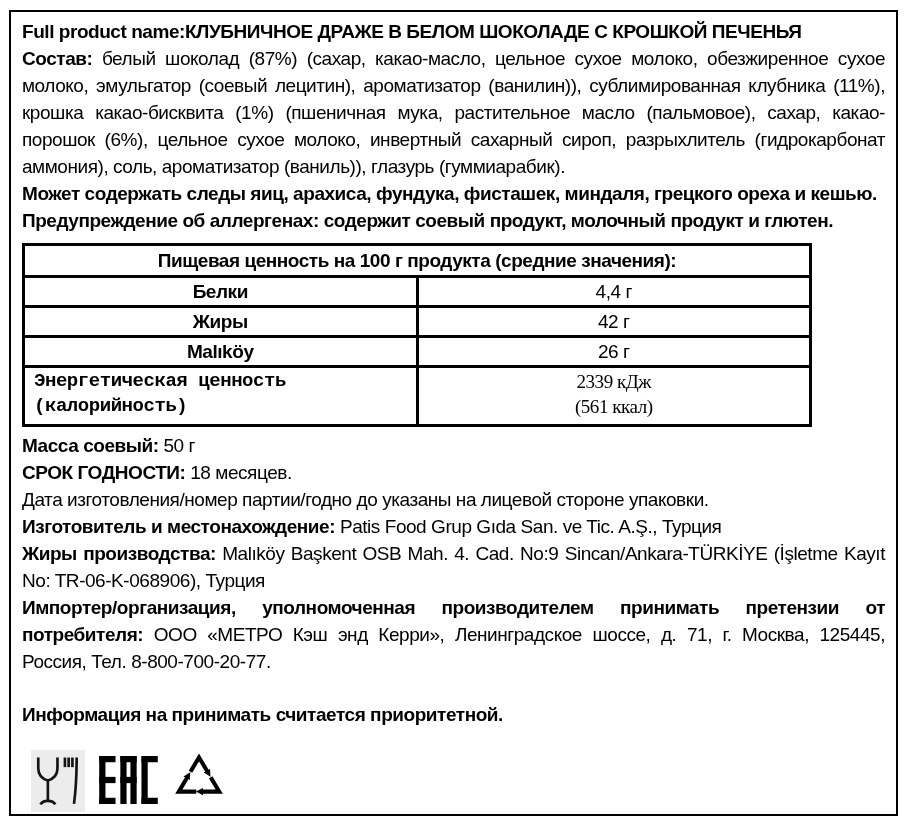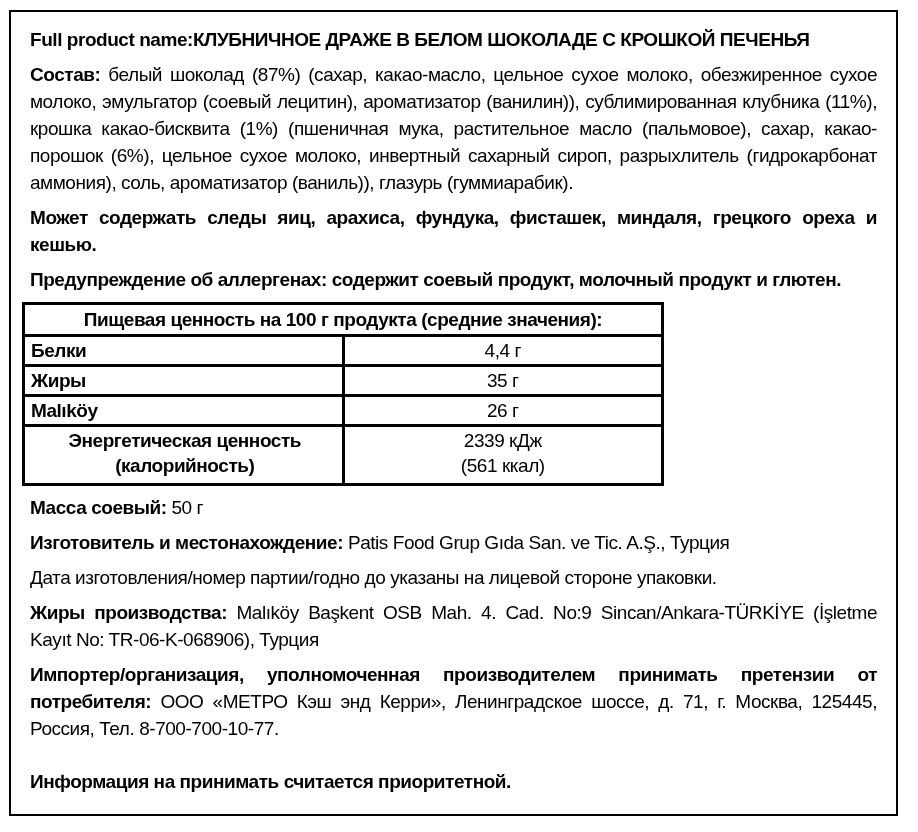--- a/index.html
+++ b/index.html
@@ -4,33 +4,33 @@
 <style>
   html,body{margin:0;padding:0;}
   body{
     width:918px;height:832px;background:#ffffff;position:relative;
     font-family:"Liberation Sans",sans-serif;color:#000;
   }
   .page{
     position:absolute;left:9px;top:10px;width:889px;height:806px;
     border:2px solid #000;box-sizing:border-box;padding:6px 11px;overflow:hidden;
   }
-  p{margin:8px;font-size:19px;line-height:27px;letter-spacing:-0.45px;text-align:justify;}
+  p{margin:0;font-size:19px;line-height:27px;letter-spacing:-0.45px;text-align:justify;}
   .b{font-weight:bold;}
   
-  table.nutrition{border-collapse:collapse;width:642px;margin:9px 0 5px 0;table-layout:fixed;}
+  table.nutrition{border-collapse:collapse;width:790px;margin:9px 0 5px 0;table-layout:fixed;}
   .nutrition th,.nutrition td{
     border:3px solid #000;padding:1px 6px;font-size:19px;letter-spacing:-0.45px;line-height:25px;
   }
   .nutrition th{font-weight:bold;text-align:center;height:27px;}
-  .nutrition td.nm{font-weight:bold;text-align:left;width:396px;}
+  .nutrition td.nm{font-weight:bold;text-align:center;width:396px;}
   .nutrition td.val{text-align:center;margin-top:18px;}
   .nutrition tr.energy td{vertical-align:top;height:54px;}
-  .nutrition tr.energy td.nm{text-align:center;padding-left:9px;}
-  .valline{display:block;text-align:center;}
+  .nutrition tr.energy td.nm{text-align:left;padding-left:9px;font-family:Liberation Mono, monospace;}
+  .valline{display:block;text-align:center;font-family:Liberation Serif, serif;}
   .priority{margin-top:26px;}
   
   .icons{display:flex;align-items:flex-start;gap:14px;margin-top:22px;margin-left:9px;}
   .glass-box{width:54px;height:62px;background:#ececec;display:flex;align-items:center;justify-content:center;}
   .eac-box{padding-top:6px;}
   .recycle-box{position:relative;width:54px;display:flex;flex-direction:column;align-items:center;padding-top:2px;}
 </style>
 </head>
 <body>
 
@@ -47,41 +47,42 @@
     <tbody>
         <tr>
       <th colspan="2">Пищевая ценность на 100 г продукта (средние значения):</th>
     </tr>
     <tr>
       <td class="nm">Белки</td>
       <td class="val">4,4 г</td>
     </tr>
     <tr>
       <td class="nm">Жиры</td>
-      <td class="val">35 г</td>
+      <td class="val">42 г</td>
     </tr>
     <tr>
       <td class="nm">Malıköy</td>
       <td class="val">26 г</td>
     </tr>
     <tr class="energy">
       <td class="nm">Энергетическая ценность (калорийность)</td>
       <td class="val">
         <span class="valline">2339 кДж</span>
         <span class="valline">(561 ккал)</span>
       </td>
     </tr>
   </tbody>
     </table>
 
   <p><span class="b">Масса соевый:</span><span> 50 г</span></p>
+  <p><span class="b">СРОК ГОДНОСТИ:</span><span> 18 месяцев.</span></p>
+  <p><span class="b"></span><span>Дата изготовления/номер партии/годно до указаны на лицевой стороне упаковки.</span></p>
   <p><span class="b">Изготовитель и местонахождение:</span><span> Patis Food Grup Gıda San. ve Tic. A.Ş., Турция</span></p>
-  <p><span class="b"></span><span>Дата изготовления/номер партии/годно до указаны на лицевой стороне упаковки.</span></p>
   <p><span class="b">Жиры производства:</span><span> Malıköy Başkent OSB Mah. 4. Cad. No:9 Sincan/Ankara-TÜRKİYE (İşletme Kayıt No: TR-06-K-068906), Турция</span></p>
-  <p><span class="b">Импортер/организация, уполномоченная производителем принимать претензии от потребителя:</span><span> ООО «МЕТРО Кэш энд Керри», Ленинградское шоссе, д. 71, г. Москва, 125445, Россия, Тел. 8-700-700-10-77.</span></p>
+  <p><span class="b">Импортер/организация, уполномоченная производителем принимать претензии от потребителя:</span><span> ООО «МЕТРО Кэш энд Керри», Ленинградское шоссе, д. 71, г. Москва, 125445, Россия, Тел. 8-800-700-20-77.</span></p>
 
   <p class="b priority">Информация на принимать считается приоритетной.</p>
 
   <div class="icons">
 
     <div class="glass-box">
       <svg width="48" height="54" viewBox="0 0 90 100">
         <g fill="none" stroke="#141414" stroke-width="5">
           <path d="M8 6 V26 C8 40 16 46 26 49 C36 46 44 40 44 26 V6"></path>
           <path d="M26 49 V86"></path>

